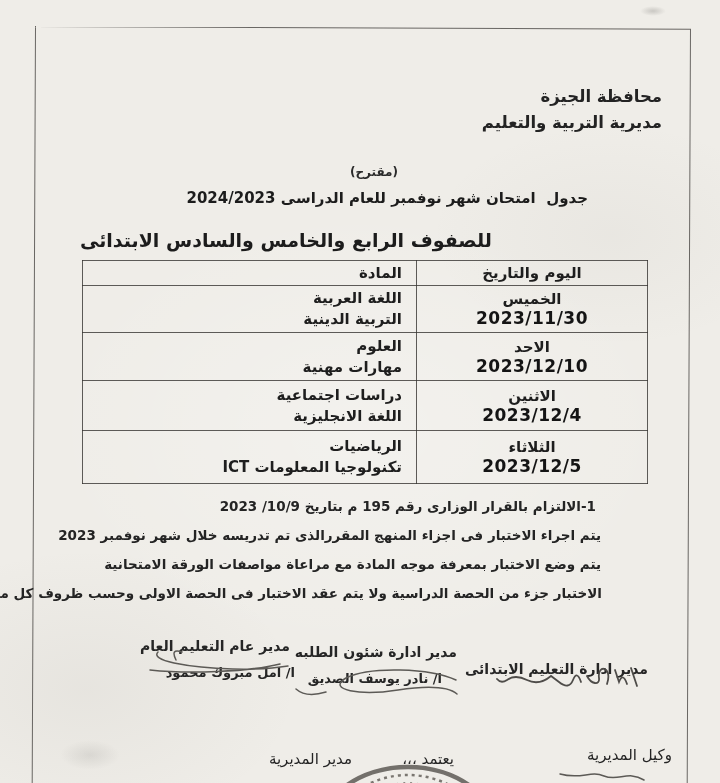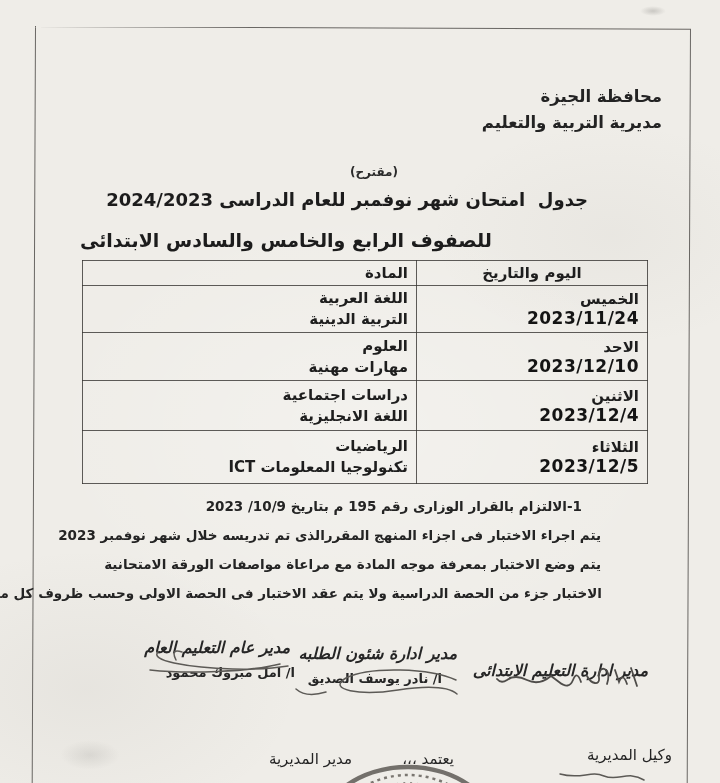--- a/index.html
+++ b/index.html
@@ -24,50 +24,50 @@
   }
 
   .hdr {
     position:absolute; top:84px; right:58px; text-align:right;
     font-weight:bold; font-size:16.5px; line-height:26px; color:#232323;
   }
   .hdr .u { display:inline-block; border-bottom:1.8px solid #3a3a3a; padding:0 2px 1px 14px; }
 
   .proposed { position:absolute; top:165px; right:322px; font-size:12px; font-weight:bold; color:#2a2a2a; }
 
-  .title1 { position:absolute; top:189px; right:132px; font-size:18px; font-weight:bold; white-space:pre; color:#1c1c1c; }
+  .title1 { position:absolute; top:189px; right:132px; font-size:15px; font-weight:bold; white-space:pre; color:#1c1c1c; }
   .title2 { position:absolute; top:229px; right:228px; font-size:19px; font-weight:bold; color:#1c1c1c; }
 
   table.exam {
     position:absolute; top:260px; left:82px; width:565px;
     border-collapse:collapse; table-layout:fixed;
     font-weight:bold; color:#1e1e1e;
   }
   table.exam th, table.exam td {
     border:1.7px solid rgba(55,53,50,.8);
-    vertical-align:middle; padding:2px 8px;margin-left:11px;
+    vertical-align:middle; padding:2px 14px;margin-left:11px;
   }
   table.exam col.c-day { width:231px; }
   table.exam col.c-sub { width:334px; }
   table.exam th { height:25px; font-size:15px; font-weight:bold; }
   th.h-day { text-align:center; }
   th.h-sub { text-align:right; padding-right:6px; }
-  td.day-cell { text-align:right; font-size:15px; }
+  td.day-cell { text-align:center; font-size:15px; }
   td.day-cell .date { display:block; font-size:17px; letter-spacing:.5px; color:#141414; }
   td.sub-cell { text-align:right; font-size:15px; line-height:21px; }
   tr.r1 td { height:47px; } tr.r2 td { height:48px; }
   tr.r3 td { height:50px; } tr.r4 td { height:53px; }
 
   .note { position:absolute; font-size:13.5px; font-weight:bold; color:#242424; white-space:nowrap; }
-  .n1 { top:498px; right:138px; }
+  .n1 { top:498px; right:124px; }
   .n2 { top:527px; right:119px; }
   .n3 { top:556px; right:119px; }
   .n4 { top:585px; right:118px; }
 
-  .sig-title { position:absolute; font-size:16px; font-weight:bold; color:#262626; white-space:nowrap;font-style:italic; }
+  .sig-title { position:absolute; font-size:14px; font-weight:bold; color:#262626; white-space:nowrap; }
   .sig-name  { position:absolute; font-size:13px; font-weight:bold; color:#262626; white-space:nowrap; }
   .scribble  { position:absolute; pointer-events:none; }
   .scribble path { fill:none; stroke:#4e4c49; stroke-width:1.8; stroke-linecap:round; }
   .scribble.light path { stroke:#5c5a56; stroke-width:1.5; }
 
   .footer-txt { position:absolute; font-size:15px; font-weight:normal; color:#242424; white-space:nowrap; }
 
   .stamp {
     position:absolute; left:308px; top:751px; width:200px; height:32px;
     overflow:hidden; filter:blur(.6px); opacity:.8; pointer-events:none;
@@ -102,21 +102,21 @@
         <col class="c-sub">
       </colgroup>
     <tbody>
         <tr>
       <th class="h-day">اليوم والتاريخ</th>
       <th class="h-sub">المادة</th>
     </tr>
     <tr class="r1">
       <td class="day-cell">
         <span>الخميس</span>
-        <span class="date">2023/11/24</span>
+        <span class="date">2023/11/30</span>
       </td>
       <td class="sub-cell">
         <div>اللغة العربية</div>
         <div>التربية الدينية</div>
       </td>
     </tr>
     <tr class="r2">
       <td class="day-cell">
         <span>الاحد</span>
         <span class="date">2023/12/10</span>

